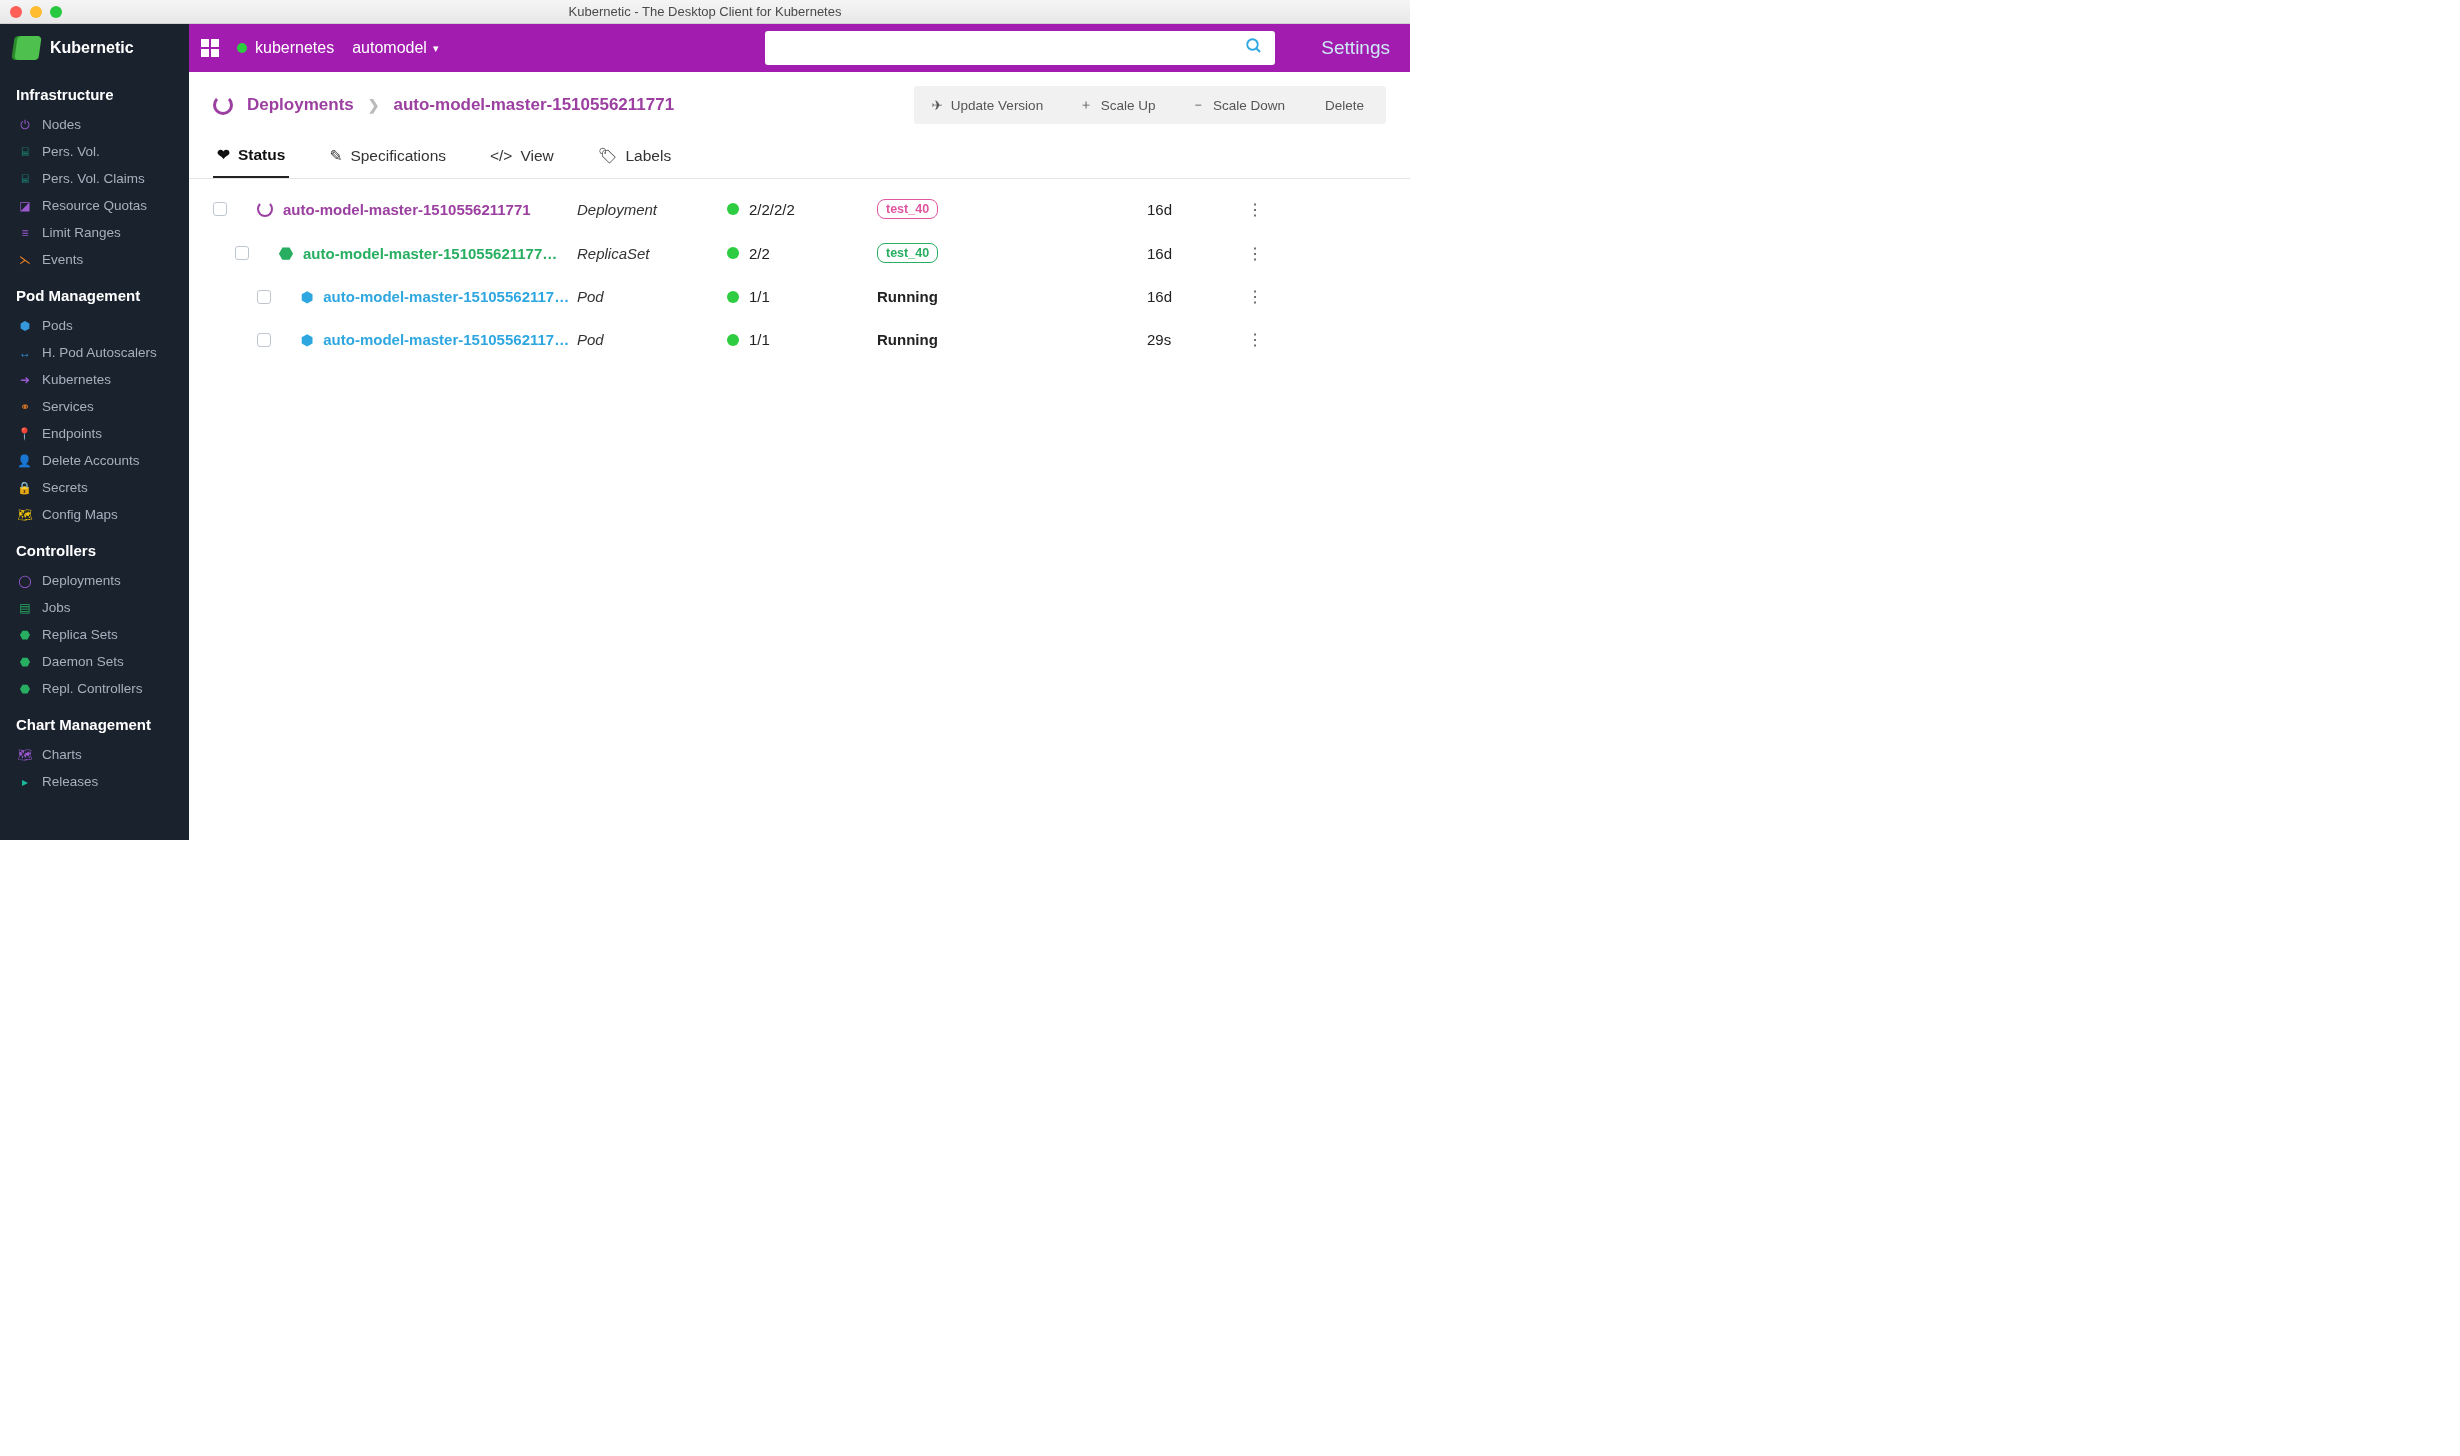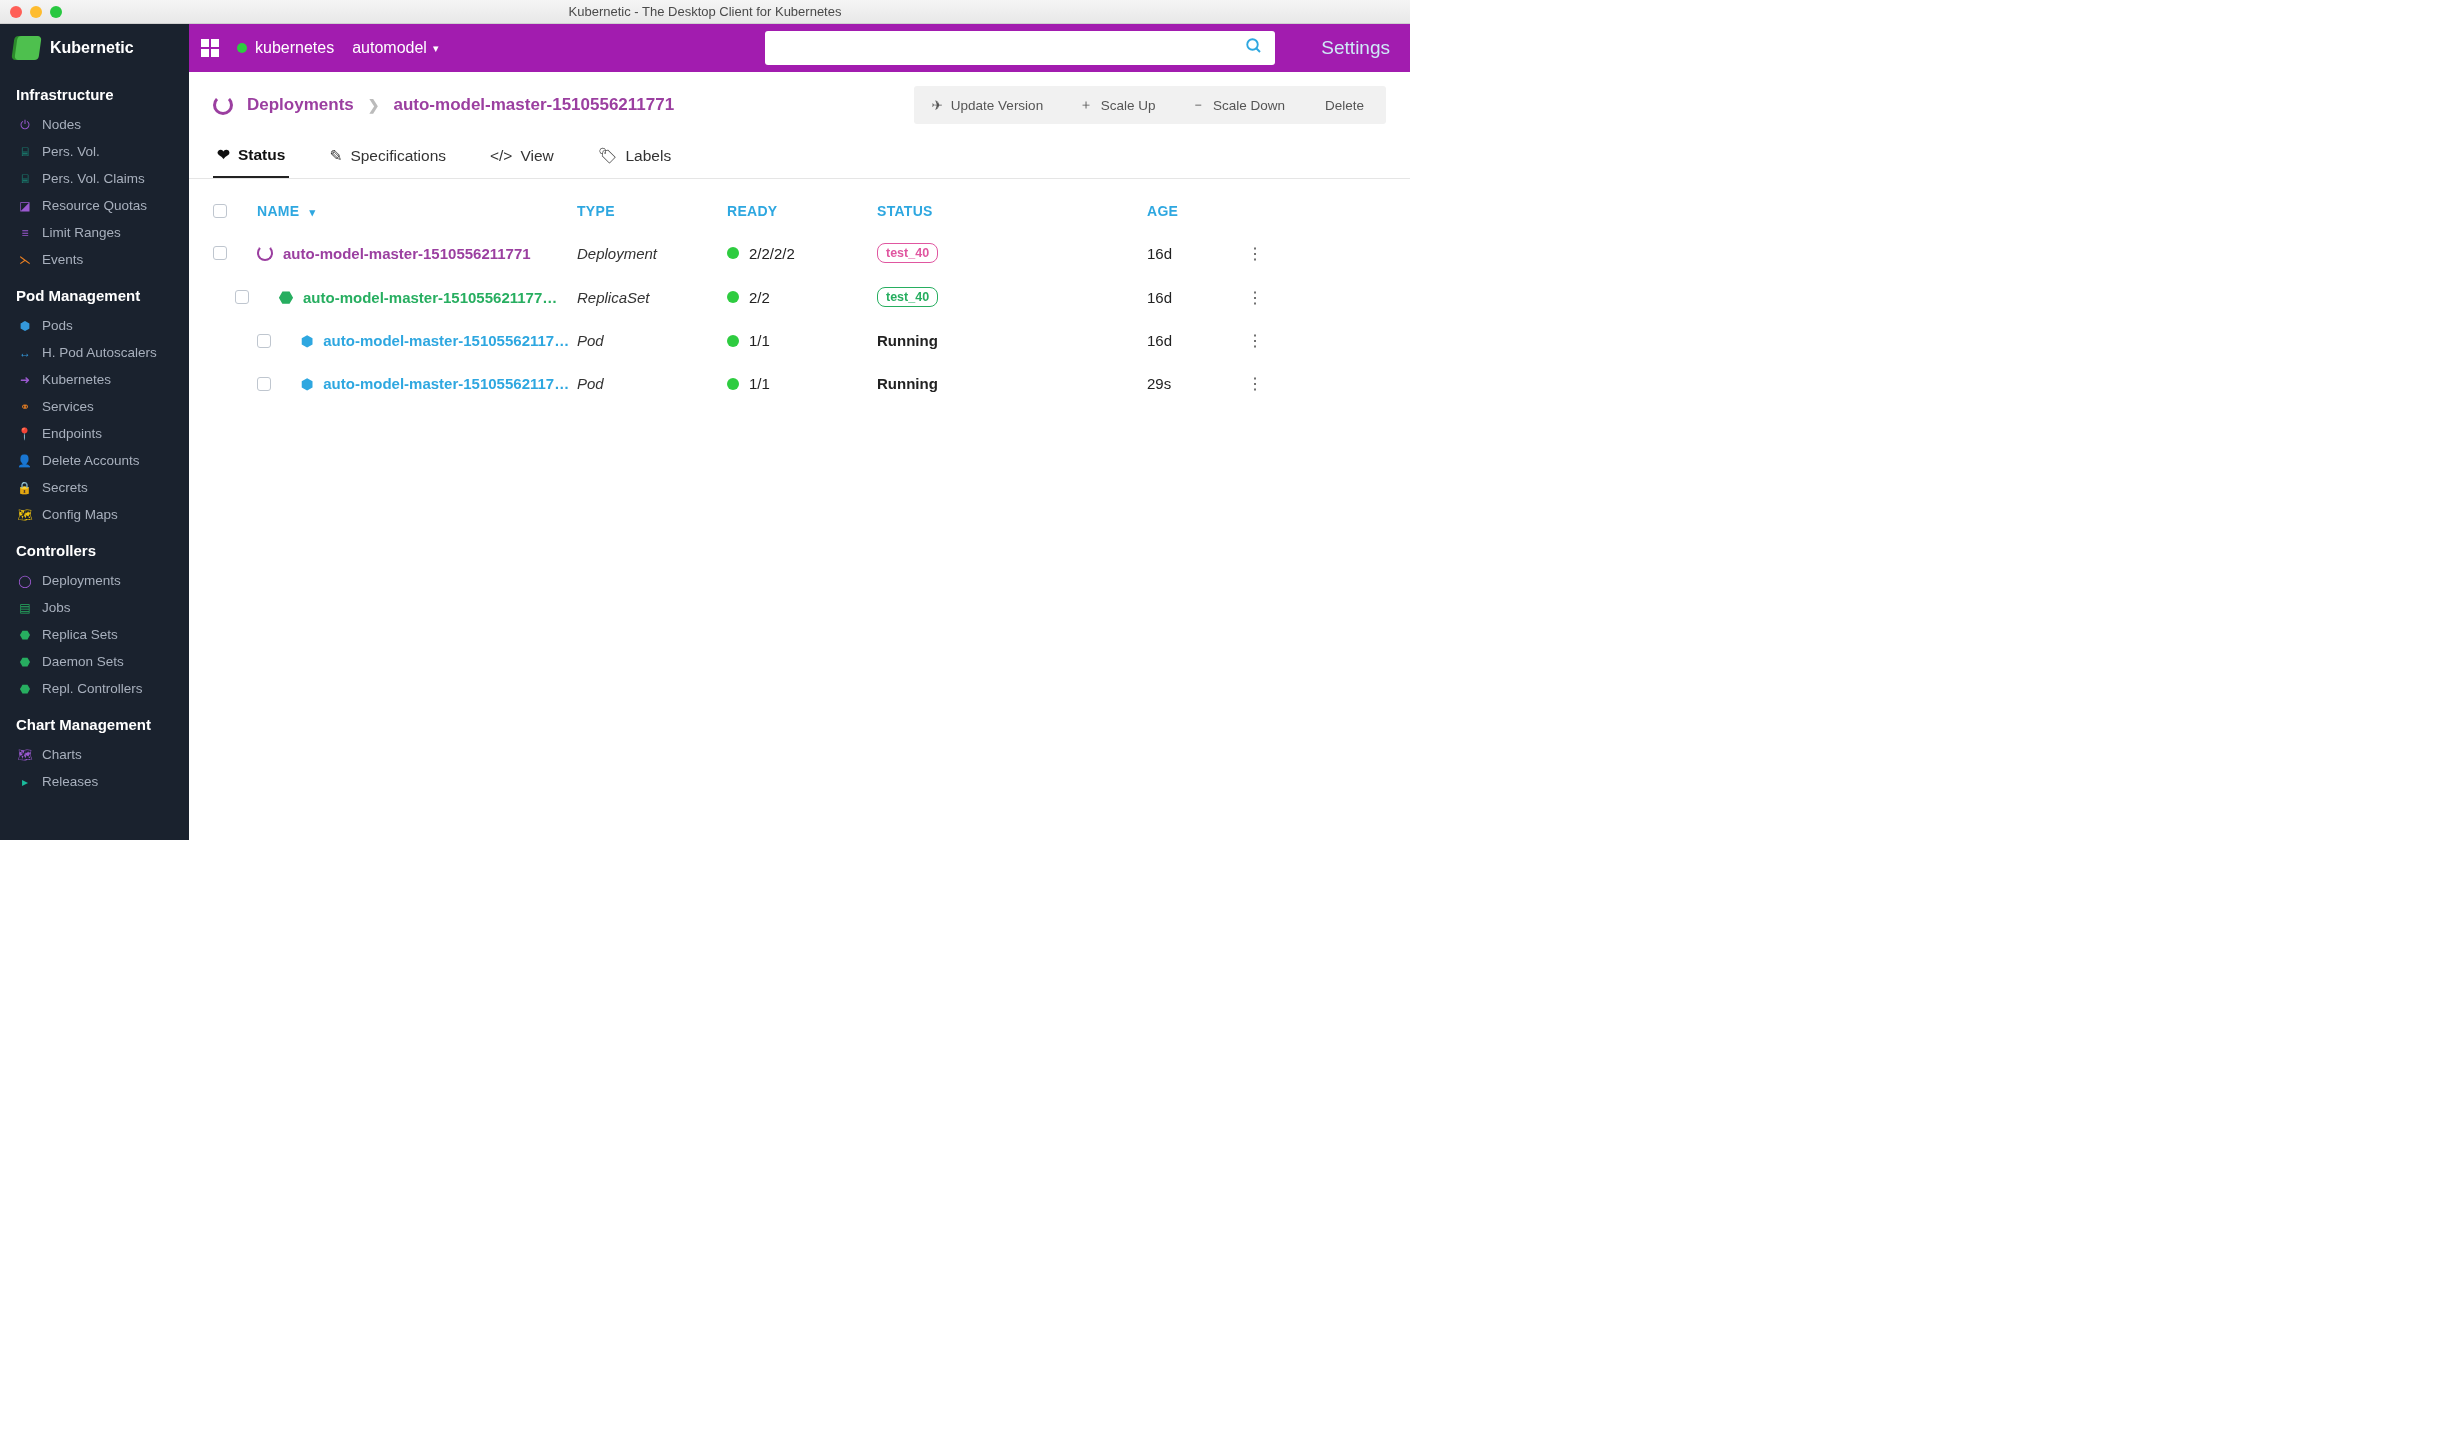--- a/index.html
+++ b/index.html
@@ -270,34 +270,20 @@
         <span>&lt;/&gt;</span>
         <span>View</span>
       </div>
       <div class="tab">
         <span>🏷</span>
         <span>Labels</span>
       </div>
     </div>
 
     <div class="table">
-      <div class="thead">
-        <div>
-            <div class="chk"></div>
-          </div>
-        <div class="th name">
-            <span>NAME</span>
-            <span class="caret-down"></span>
-          </div>
-        <div class="th">TYPE</div>
-        <div class="th">READY</div>
-        <div class="th">STATUS</div>
-        <div class="th">AGE</div>
-        <div></div>
-      </div>
       <div id="tbody">
           <div class="trow">
     <div class="ind-0">
               <div class="chk"></div>
             </div>
     <div class="rname ind-0">
       <span class="ico-deploy"></span>
       <span class="txt link-purple">auto-model-master-1510556211771</span>
     </div>
     <div class="rtype">Deployment</div>

